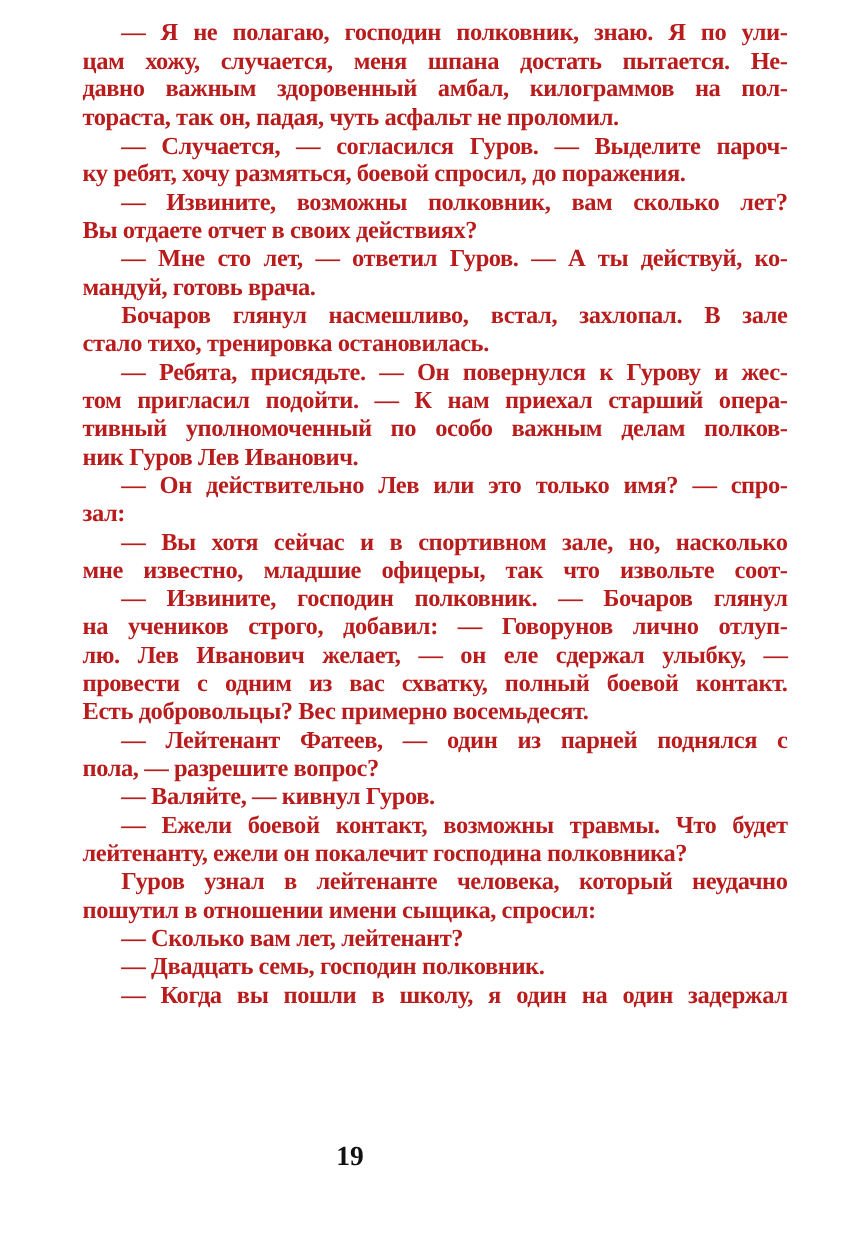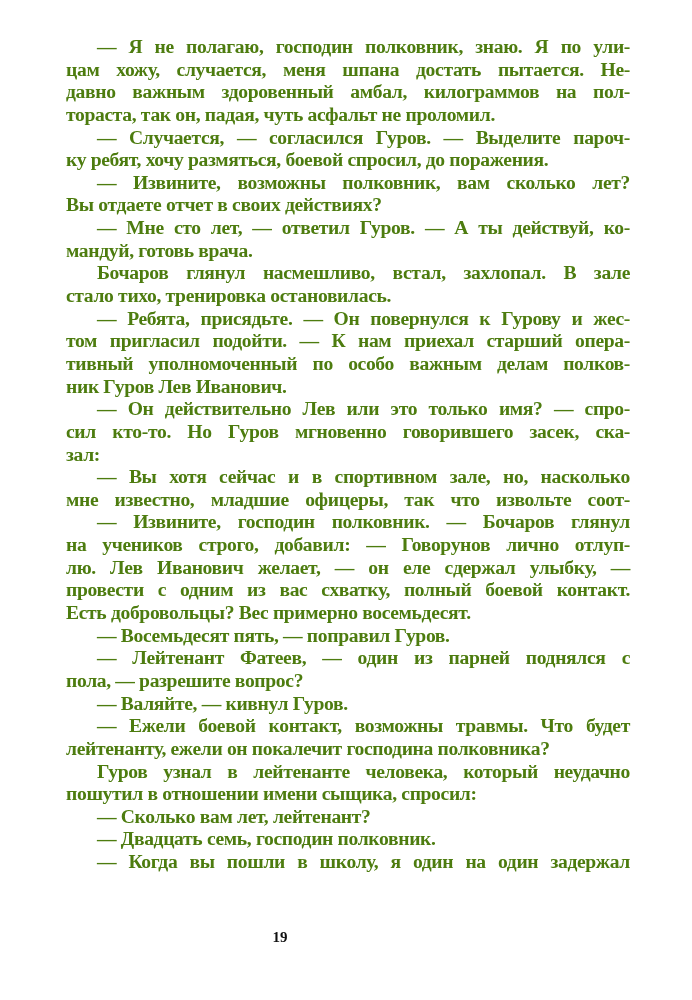--- a/index.html
+++ b/index.html
@@ -1,28 +1,28 @@
 <!DOCTYPE html>
 <html><head>
 <meta charset="utf-8">
 <style>
   html, body { margin: 0; padding: 0; background: #ffffff; }
   body { width: 692px; height: 1000px; overflow: hidden; position: relative; }
   .page {
-    position: absolute; left: 66px; top: 36px; width: 564px;
+    position: absolute; left: 66px; top: 16px; width: 564px;
     font-family: "Liberation Serif", "DejaVu Serif", serif;
-    font-size: 19.6px; line-height: 22.65px; color: #4d7c0f;
+    font-size: 19.6px; line-height: 22.65px; color: #b91c1c;
     font-weight: bold; letter-spacing: -0.35px;
   }
   .line { display: block; white-space: nowrap; height: 22.65px; text-align: justify; text-align-last: justify; }
   .line.last { text-align-last: left; }
   .line.indent { padding-left: 31px; }
   .pagenum {
     position: absolute; left: 0; width: 560px; top: 912px; text-align: center;
-    font-family: "Liberation Serif", "DejaVu Serif", serif; font-size: 15px; font-weight: bold; color: #111; margin-top: 17px;
+    font-family: "Liberation Serif", "DejaVu Serif", serif; font-size: 22px; font-weight: bold; color: #111;
   }
 </style>
 </head>
 <body>
 
 <div class="page" id="page-body">
     <span class="line indent">— Я не полагаю, господин полковник, знаю. Я по ули-</span>
     <span class="line">цам хожу, случается, меня шпана достать пытается. Не-</span>
     <span class="line">давно важным здоровенный амбал, килограммов на пол-</span>
     <span class="line last">тораста, так он, падая, чуть асфальт не проломил.</span>
@@ -32,30 +32,28 @@
     <span class="line last">Вы отдаете отчет в своих действиях?</span>
     <span class="line indent">— Мне сто лет, — ответил Гуров. — А ты действуй, ко-</span>
     <span class="line last">мандуй, готовь врача.</span>
     <span class="line indent">Бочаров глянул насмешливо, встал, захлопал. В зале</span>
     <span class="line last">стало тихо, тренировка остановилась.</span>
     <span class="line indent">— Ребята, присядьте. — Он повернулся к Гурову и жес-</span>
     <span class="line">том пригласил подойти. — К нам приехал старший опера-</span>
     <span class="line">тивный уполномоченный по особо важным делам полков-</span>
     <span class="line last">ник Гуров Лев Иванович.</span>
     <span class="line indent">— Он действительно Лев или это только имя? — спро-</span>
-    <span class="line">сил кто-то. Но Гуров мгновенно говорившего засек, ска-</span>
     <span class="line last">зал:</span>
     <span class="line indent">— Вы хотя сейчас и в спортивном зале, но, насколько</span>
     <span class="line">мне известно, младшие офицеры, так что извольте соот-</span>
     <span class="line indent">— Извините, господин полковник. — Бочаров глянул</span>
     <span class="line">на учеников строго, добавил: — Говорунов лично отлуп-</span>
     <span class="line">лю. Лев Иванович желает, — он еле сдержал улыбку, —</span>
     <span class="line">провести с одним из вас схватку, полный боевой контакт.</span>
     <span class="line last">Есть добровольцы? Вес примерно восемьдесят.</span>
-    <span class="line indent last">— Восемьдесят пять, — поправил Гуров.</span>
     <span class="line indent">— Лейтенант Фатеев, — один из парней поднялся с</span>
     <span class="line last">пола, — разрешите вопрос?</span>
     <span class="line indent last">— Валяйте, — кивнул Гуров.</span>
     <span class="line indent">— Ежели боевой контакт, возможны травмы. Что будет</span>
     <span class="line last">лейтенанту, ежели он покалечит господина полковника?</span>
     <span class="line indent">Гуров узнал в лейтенанте человека, который неудачно</span>
     <span class="line last">пошутил в отношении имени сыщика, спросил:</span>
     <span class="line indent last">— Сколько вам лет, лейтенант?</span>
     <span class="line indent last">— Двадцать семь, господин полковник.</span>
     <span class="line indent">— Когда вы пошли в школу, я один на один задержал</span>

